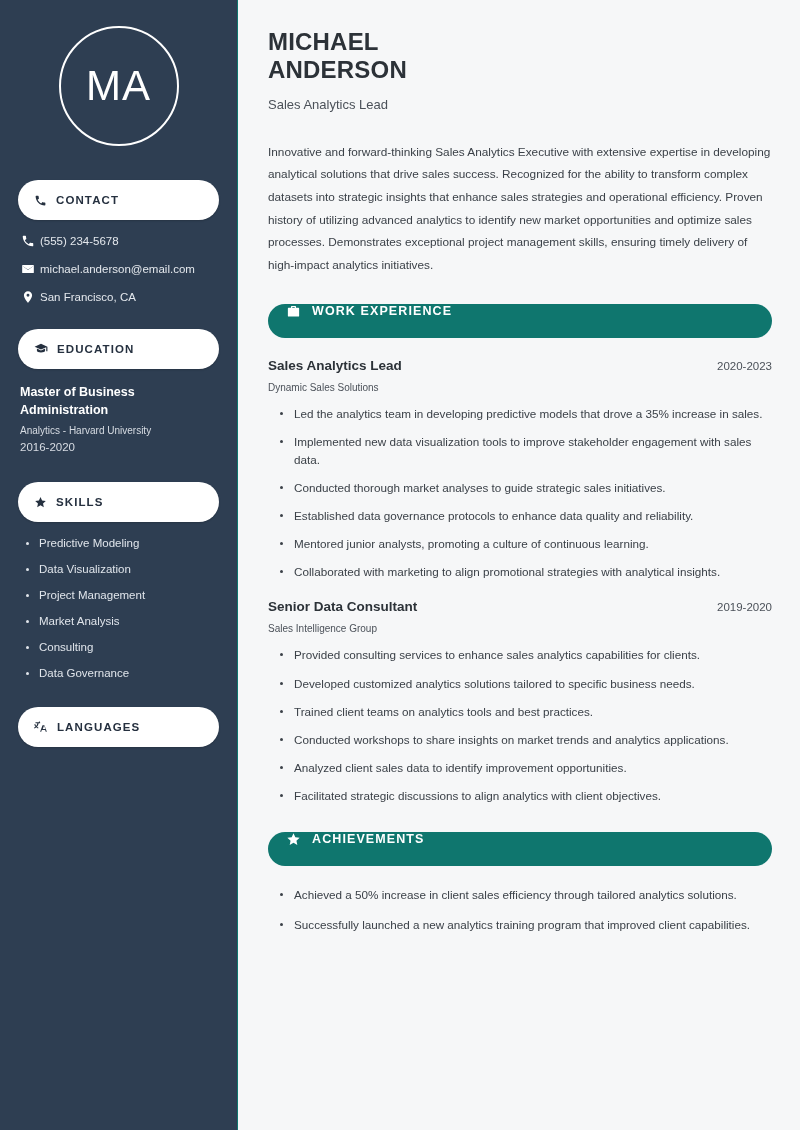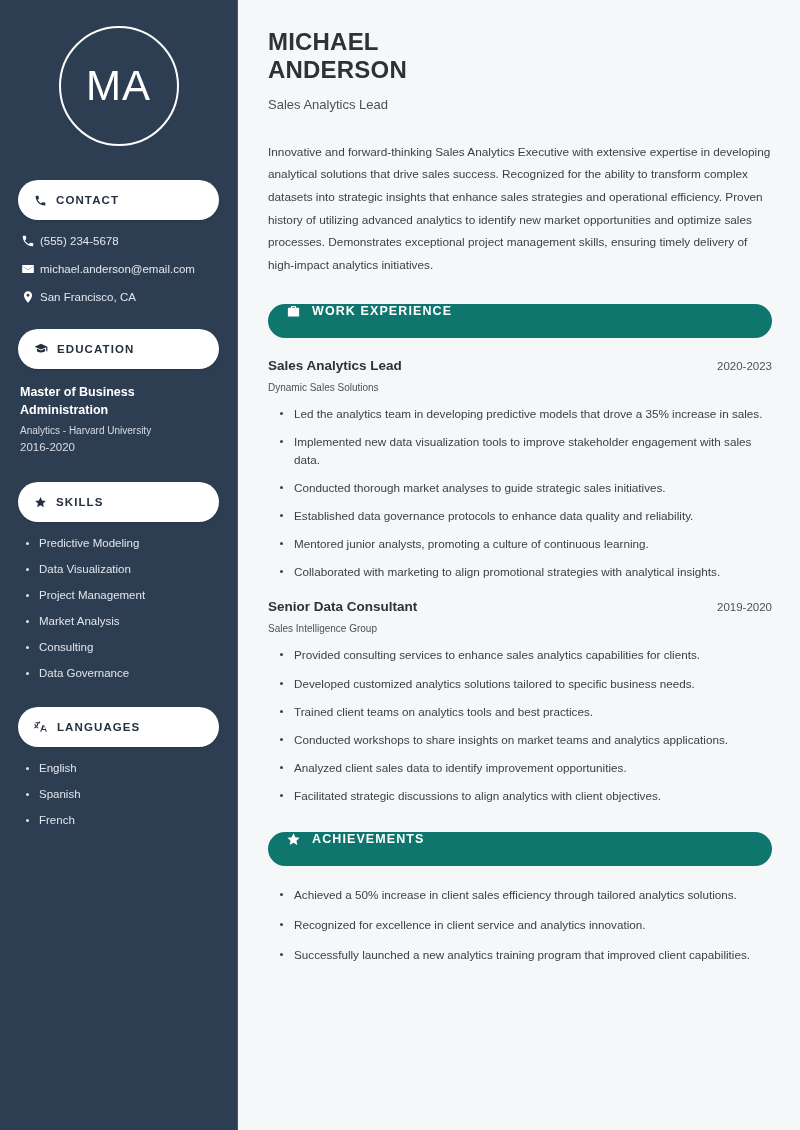--- a/index.html
+++ b/index.html
@@ -304,25 +304,20 @@
     <div class="pill">
       <span>
         <svg width="14" height="14" viewBox="0 0 24 24" fill="#25303f">
           <path d="M2.5 4h8v1.6H7.9c-.3 2.4-1.3 4.4-2.7 5.9.7.6 1.5 1.1 2.4 1.5l-.6 1.6c-1.2-.5-2.2-1.1-3.1-2-.9.8-2 1.5-3.2 2L0 13c1-.4 1.9-.9 2.6-1.5C1.6 10.3.9 8.8.6 7.1l1.6-.3c.2 1.3.8 2.5 1.5 3.4 1-1.1 1.8-2.7 2.1-4.6H2.5V4zM8.4 4V2.4h1.7V4h-1.7z"></path>
           <path d="M14.6 9h3.3l4.1 11h-1.9l-1-2.8h-5.7l-1 2.8h-1.9L14.6 9zm.4 6.6h4.5l-2.2-6.2-2.3 6.2z"></path>
         </svg>
       </span>
       <span class="pill-label">LANGUAGES</span>
     </div>
 
-    <ul class="side-list">
-      <li>English</li>
-      <li>Spanish</li>
-      <li>French</li>
-    </ul>
 
   </aside>
 
   <main class="main">
 
     <h1 class="name">
       <span>MICHAEL</span><br>
       <span>ANDERSON</span>
     </h1>
     <div class="job-title">Sales Analytics Lead</div>
@@ -357,35 +352,34 @@
     <div class="job">
       <div class="job-head">
         <span class="job-role">Senior Data Consultant</span>
         <span class="job-dates">2019-2020</span>
       </div>
       <div class="job-company">Sales Intelligence Group</div>
       <ul class="bullets">
         <li>Provided consulting services to enhance sales analytics capabilities for clients.</li>
         <li>Developed customized analytics solutions tailored to specific business needs.</li>
         <li>Trained client teams on analytics tools and best practices.</li>
-        <li>Conducted workshops to share insights on market teams and analytics applications.</li>
+        <li>Conducted workshops to share insights on market trends and analytics applications.</li>
         <li>Analyzed client sales data to identify improvement opportunities.</li>
         <li>Facilitated strategic discussions to align analytics with client objectives.</li>
       </ul>
     </div>
 
     <div class="banner">
       <span>
         <svg width="15" height="15" viewBox="0 0 24 24" fill="#ffffff">
           <path d="M12 2l2.9 6.3 6.9.8-5.1 4.7 1.4 6.8L12 17.2 5.9 20.6l1.4-6.8L2.2 9.1l6.9-.8L12 2z"></path>
         </svg>
       </span>
       <span class="banner-label">ACHIEVEMENTS</span>
     </div>
 
     <ul class="bullets wide">
       <li>Achieved a 50% increase in client sales efficiency through tailored analytics solutions.</li>
-      <li>Recognized for excellence in client service and analytics innovation.</li>
       <li>Successfully launched a new analytics training program that improved client capabilities.</li>
     </ul>
 
   </main>
 </div>
 
 </body></html>

